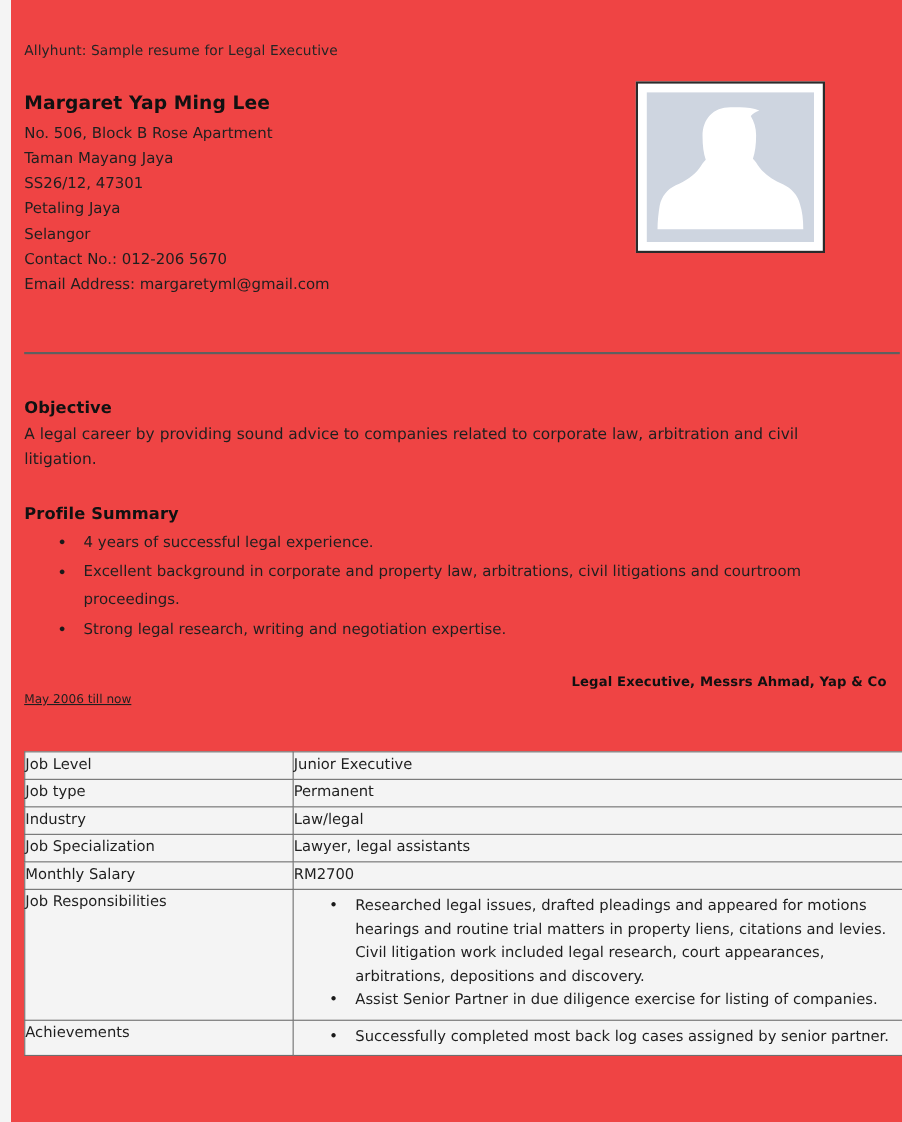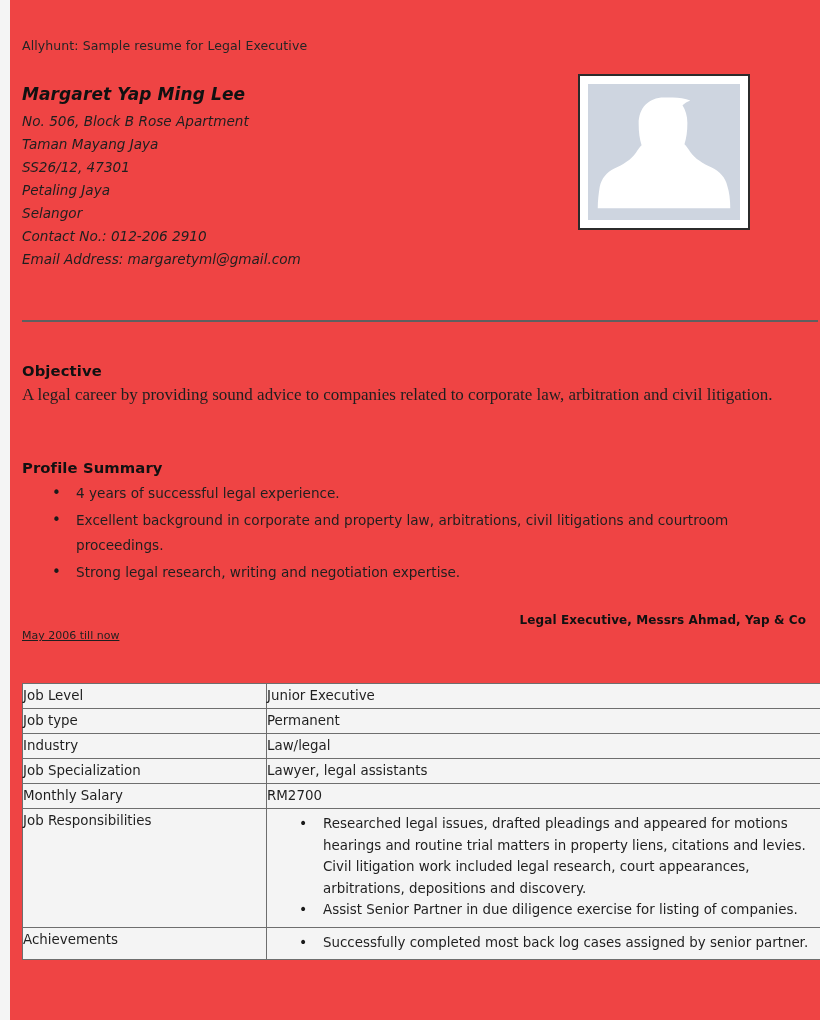--- a/index.html
+++ b/index.html
@@ -29,21 +29,20 @@
     font-size: 12.5px;
     color: #252525;
     letter-spacing: 0.1px;
   }
   
   .header {
     position: absolute;
     left: 12px;
     top: 84px;
     width: 540px;
-    font-style: italic;
   }
   .name {
     font-size: 17px;
     font-weight: bold;
     letter-spacing: 0.1px;
     margin: 0 0 6px 0;
     color: #111;
   }
   .addr-line {
     font-size: 13.6px;
@@ -95,26 +94,25 @@
   .sec-work      { top: 611px; }
 
   h2.sec-title {
     font-size: 14.8px;
     font-weight: bold;
     margin: 0 0 5px 0;
     color: #111;
     letter-spacing: 0.1px;
   }
   .sec-body {
-    font-size: 17px;
+    font-size: 14px;
     line-height: 22.5px;
     color: #1f1f1f;
     margin: 0;
     max-width: 752px;
-    font-family: Liberation Serif, serif;
   }
   ul.bullets {
     list-style: none;
     margin: 4px 0 0 0;
     padding: 0;
   }
   ul.bullets > li {
     position: relative;
     padding-left: 54px;
     font-size: 13.6px;
@@ -197,21 +195,21 @@
 
   <div class="doc-label">Allyhunt: Sample resume for Legal Executive</div>
 
   <div class="header">
     <div class="name">Margaret Yap Ming Lee</div>
     <div class="addr-line">No. 506, Block B Rose Apartment</div>
     <div class="addr-line">Taman Mayang Jaya</div>
     <div class="addr-line">SS26/12, 47301</div>
     <div class="addr-line">Petaling Jaya</div>
     <div class="addr-line">Selangor</div>
-    <div class="addr-line">Contact No.: 012-206 2910</div>
+    <div class="addr-line">Contact No.: 012-206 5670</div>
     <div class="addr-line">Email Address: margaretyml@gmail.com</div>
   </div>
 
   <div class="photo-frame">
     <div class="photo-field">
       <svg viewBox="0 0 156 140" preserveAspectRatio="none">
         <path fill="#ffffff" d="M78 14
           c -16 0 -26 11 -26 27
           c 0 9 1 16 3 22
           c -2 2 -4 5 -6 8

